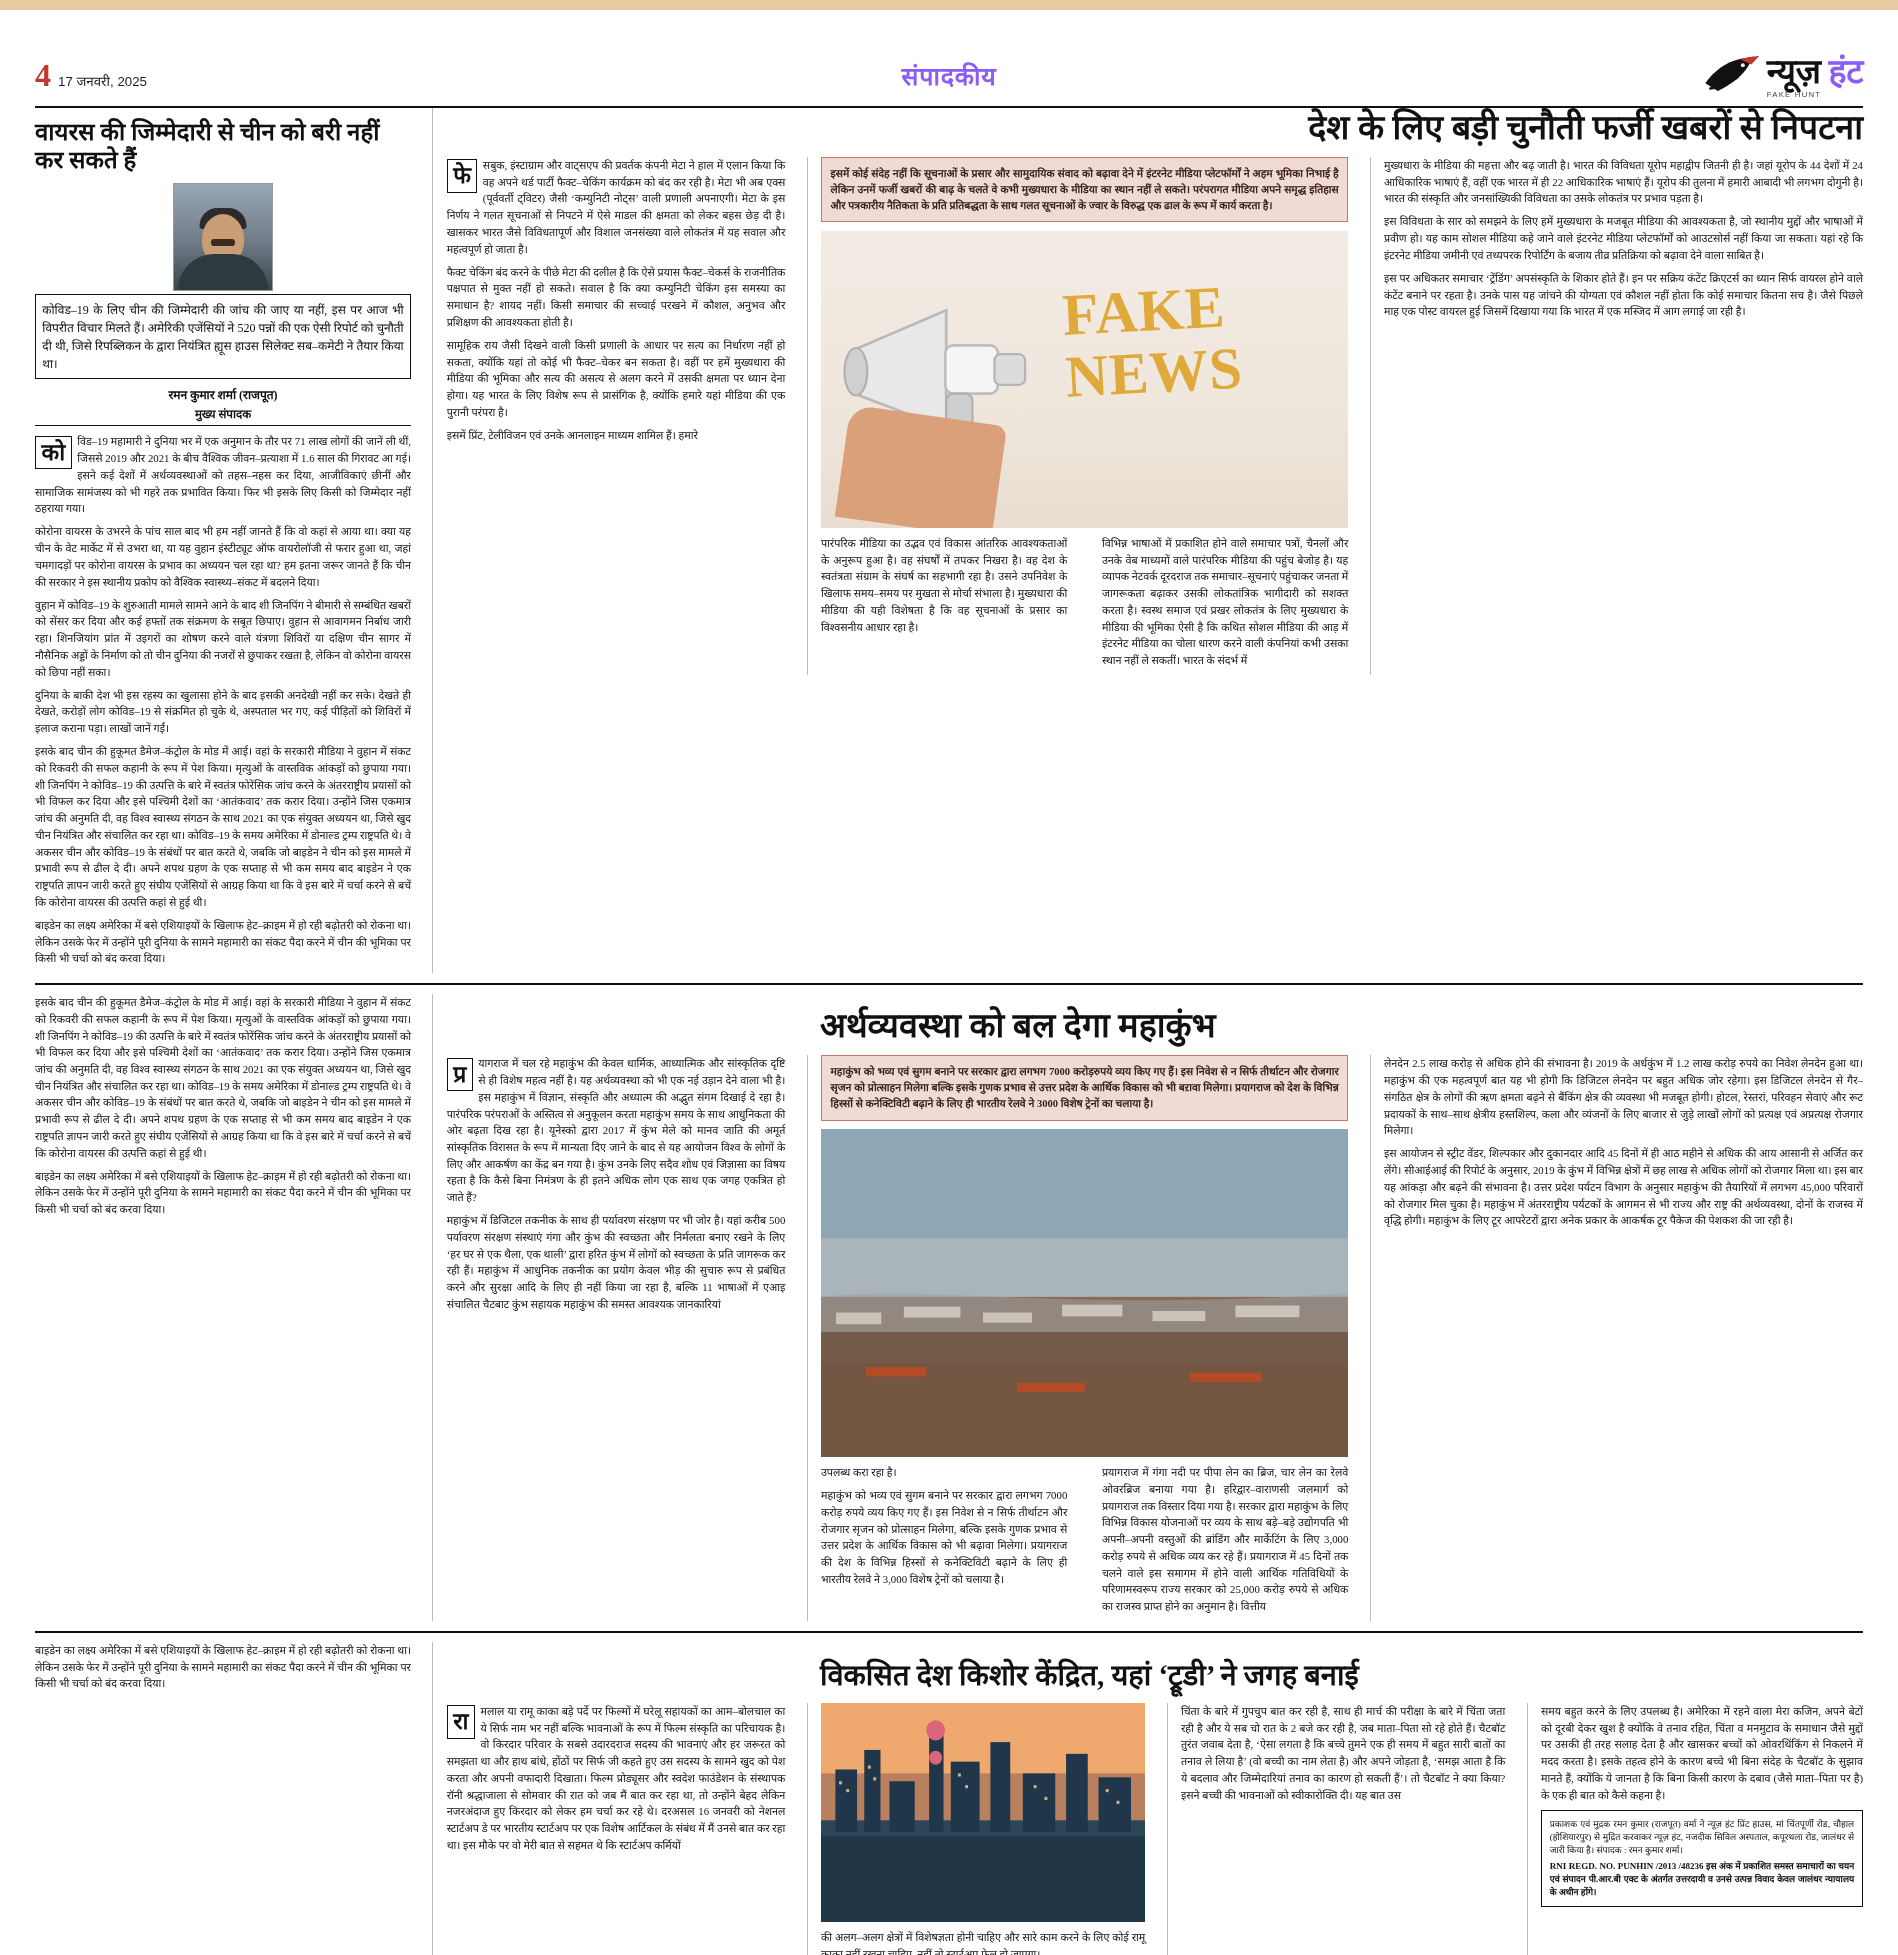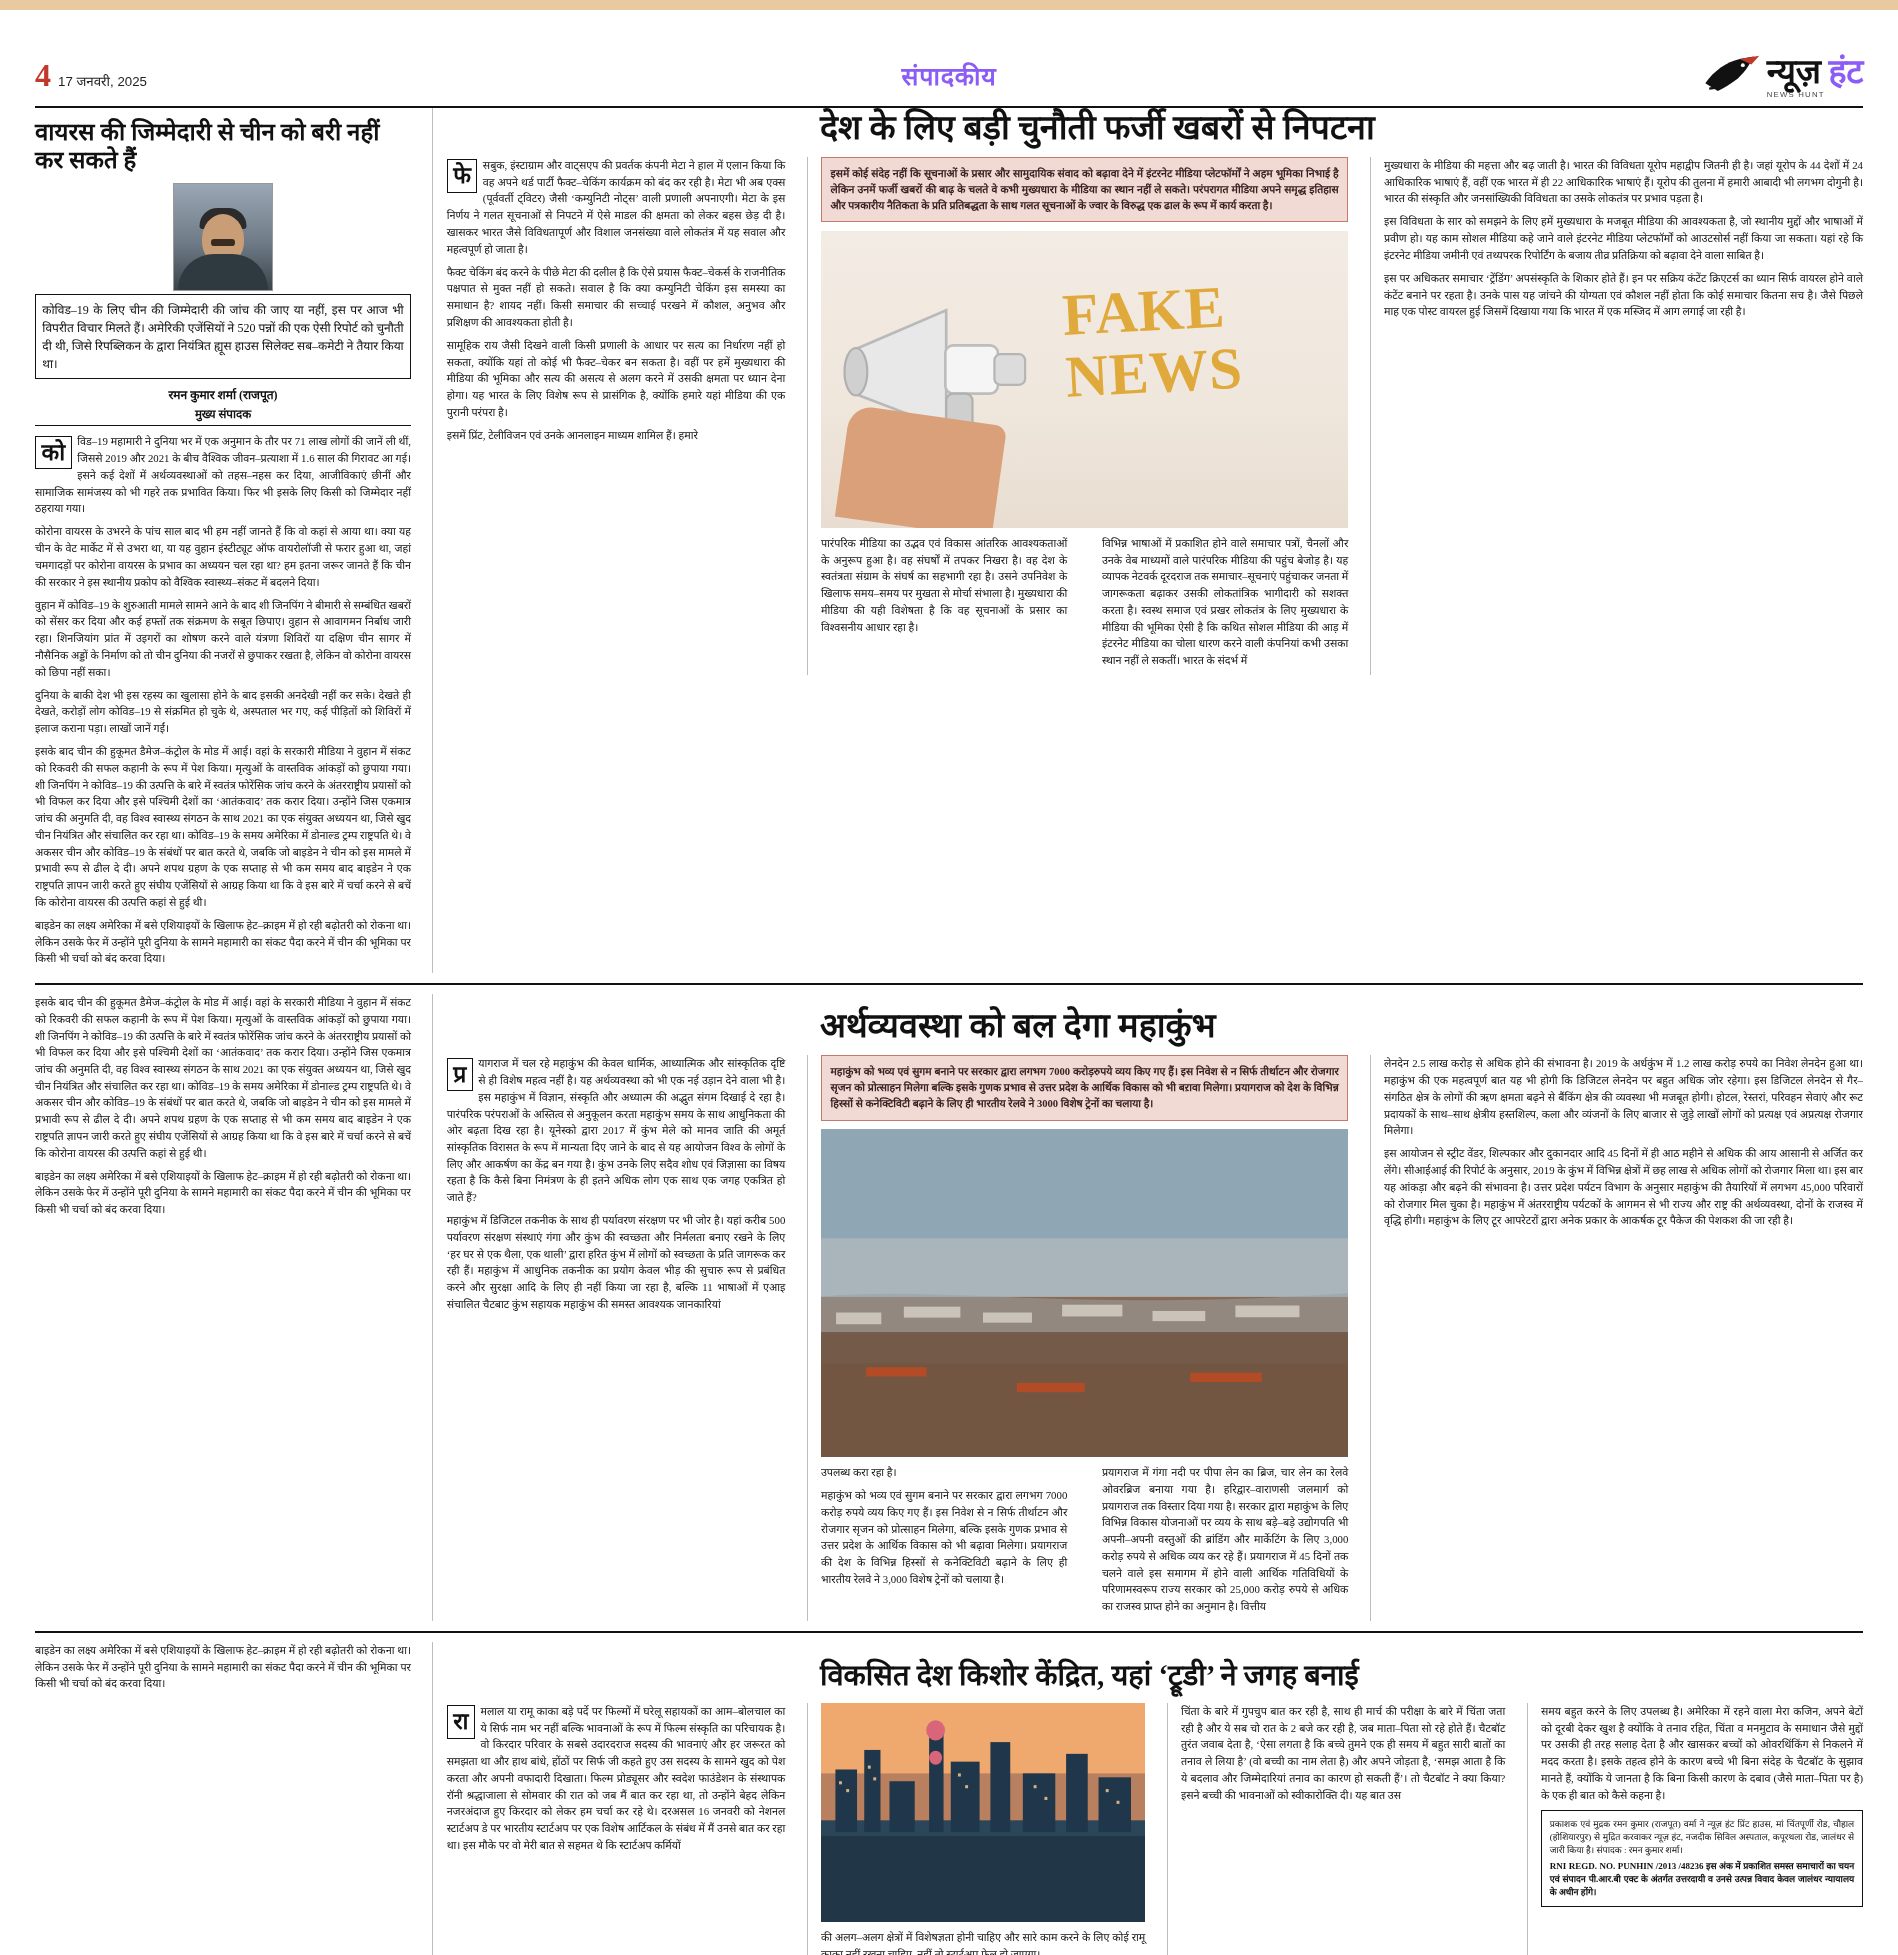--- a/index.html
+++ b/index.html
@@ -325,21 +325,21 @@
       <span class="logo-bird">
         <svg width="59" height="43" viewBox="0 0 150 110">
           <path d="M8 72 C30 40, 62 18, 96 10 L132 4 L118 28 C104 52, 74 76, 40 92 Z" fill="#111"></path>
           <path d="M96 10 L146 2 L126 24 Z" fill="#c0392b"></path>
           <circle cx="104" cy="26" r="5" fill="#fff"></circle>
           <path d="M18 86 C44 84, 70 72, 92 56" stroke="#111" stroke-width="6" fill="none"></path>
         </svg>
       </span>
       <span class="logo-text">
         <span class="logo-main"><span>न्यूज़ </span><span class="accent">हंट</span></span>
-        <span class="logo-sub">NEWS HUNT</span>
+        <span class="logo-sub">FAKE HUNT</span>
       </span>
     </div>
   </div>
 
   <div class="content">
 
     <div class="row">
 
       <div class="col pad-r" style="width: 391px;">
         <h1 class="hl-title">वायरस की जिम्मेदारी से चीन को बरी नहीं कर सकते हैं</h1>
@@ -361,21 +361,21 @@
         <p class="body">वुहान में कोविड–19 के शुरुआती मामले सामने आने के बाद शी जिनपिंग ने बीमारी से सम्बंधित खबरों को सेंसर कर दिया और कई हफ्तों तक संक्रमण के सबूत छिपाए। वुहान से आवागमन निर्बाध जारी रहा। शिनजियांग प्रांत में उइगरों का शोषण करने वाले यंत्रणा शिविरों या दक्षिण चीन सागर में नौसैनिक अड्डों के निर्माण को तो चीन दुनिया की नजरों से छुपाकर रखता है, लेकिन वो कोरोना वायरस को छिपा नहीं सका।</p>
         <p class="body">दुनिया के बाकी देश भी इस रहस्य का खुलासा होने के बाद इसकी अनदेखी नहीं कर सके। देखते ही देखते, करोड़ों लोग कोविड–19 से संक्रमित हो चुके थे, अस्पताल भर गए, कई पीड़ितों को शिविरों में इलाज कराना पड़ा। लाखों जानें गईं।</p>
         <p class="body">इसके बाद चीन की हुकूमत डैमेज–कंट्रोल के मोड में आई। वहां के सरकारी मीडिया ने वुहान में संकट को रिकवरी की सफल कहानी के रूप में पेश किया। मृत्युओं के वास्तविक आंकड़ों को छुपाया गया। शी जिनपिंग ने कोविड–19 की उत्पत्ति के बारे में स्वतंत्र फोरेंसिक जांच करने के अंतरराष्ट्रीय प्रयासों को भी विफल कर दिया और इसे पश्चिमी देशों का ‘आतंकवाद’ तक करार दिया। उन्होंने जिस एकमात्र जांच की अनुमति दी, वह विश्व स्वास्थ्य संगठन के साथ 2021 का एक संयुक्त अध्ययन था, जिसे खुद चीन नियंत्रित और संचालित कर रहा था। कोविड–19 के समय अमेरिका में डोनाल्ड ट्रम्प राष्ट्रपति थे। वे अकसर चीन और कोविड–19 के संबंधों पर बात करते थे, जबकि जो बाइडेन ने चीन को इस मामले में प्रभावी रूप से ढील दे दी। अपने शपथ ग्रहण के एक सप्ताह से भी कम समय बाद बाइडेन ने एक राष्ट्रपति ज्ञापन जारी करते हुए संघीय एजेंसियों से आग्रह किया था कि वे इस बारे में चर्चा करने से बचें कि कोरोना वायरस की उत्पत्ति कहां से हुई थी।</p>
         <p class="body">बाइडेन का लक्ष्य अमेरिका में बसे एशियाइयों के खिलाफ हेट–क्राइम में हो रही बढ़ोतरी को रोकना था। लेकिन उसके फेर में उन्होंने पूरी दुनिया के सामने महामारी का संकट पैदा करने में चीन की भूमिका पर किसी भी चर्चा को बंद करवा दिया।</p>
       </div>
 
       <div class="col vrule pad-l" style="width: 1437px;">
         <div class="row" style="align-items: flex-start;">
           <div style="width: 352px;" class="pad-r"></div>
           <div style="flex:1;">
-            <h2 class="hl-title-xl" style="text-align:left; margin-top:0;">देश के लिए बड़ी चुनौती फर्जी खबरों से निपटना</h2>
+            <h2 class="hl-title-xl" style="text-align:right; margin-top:0;">देश के लिए बड़ी चुनौती फर्जी खबरों से निपटना</h2>
           </div>
         </div>
 
         <div class="row">
 
           <div class="col pad-r" style="width: 352px;">
             <p class="body">
               <span class="dropbox">फे</span>
               <span>सबुक, इंस्टाग्राम और वाट्सएप की प्रवर्तक कंपनी मेटा ने हाल में एलान किया कि वह अपने थर्ड पार्टी फैक्ट–चेकिंग कार्यक्रम को बंद कर रही है। मेटा भी अब एक्स (पूर्ववर्ती ट्विटर) जैसी ‘कम्युनिटी नोट्स’ वाली प्रणाली अपनाएगी। मेटा के इस निर्णय ने गलत सूचनाओं से निपटने में ऐसे माडल की क्षमता को लेकर बहस छेड़ दी है। खासकर भारत जैसे विविधतापूर्ण और विशाल जनसंख्या वाले लोकतंत्र में यह सवाल और महत्वपूर्ण हो जाता है।</span>
             </p>

